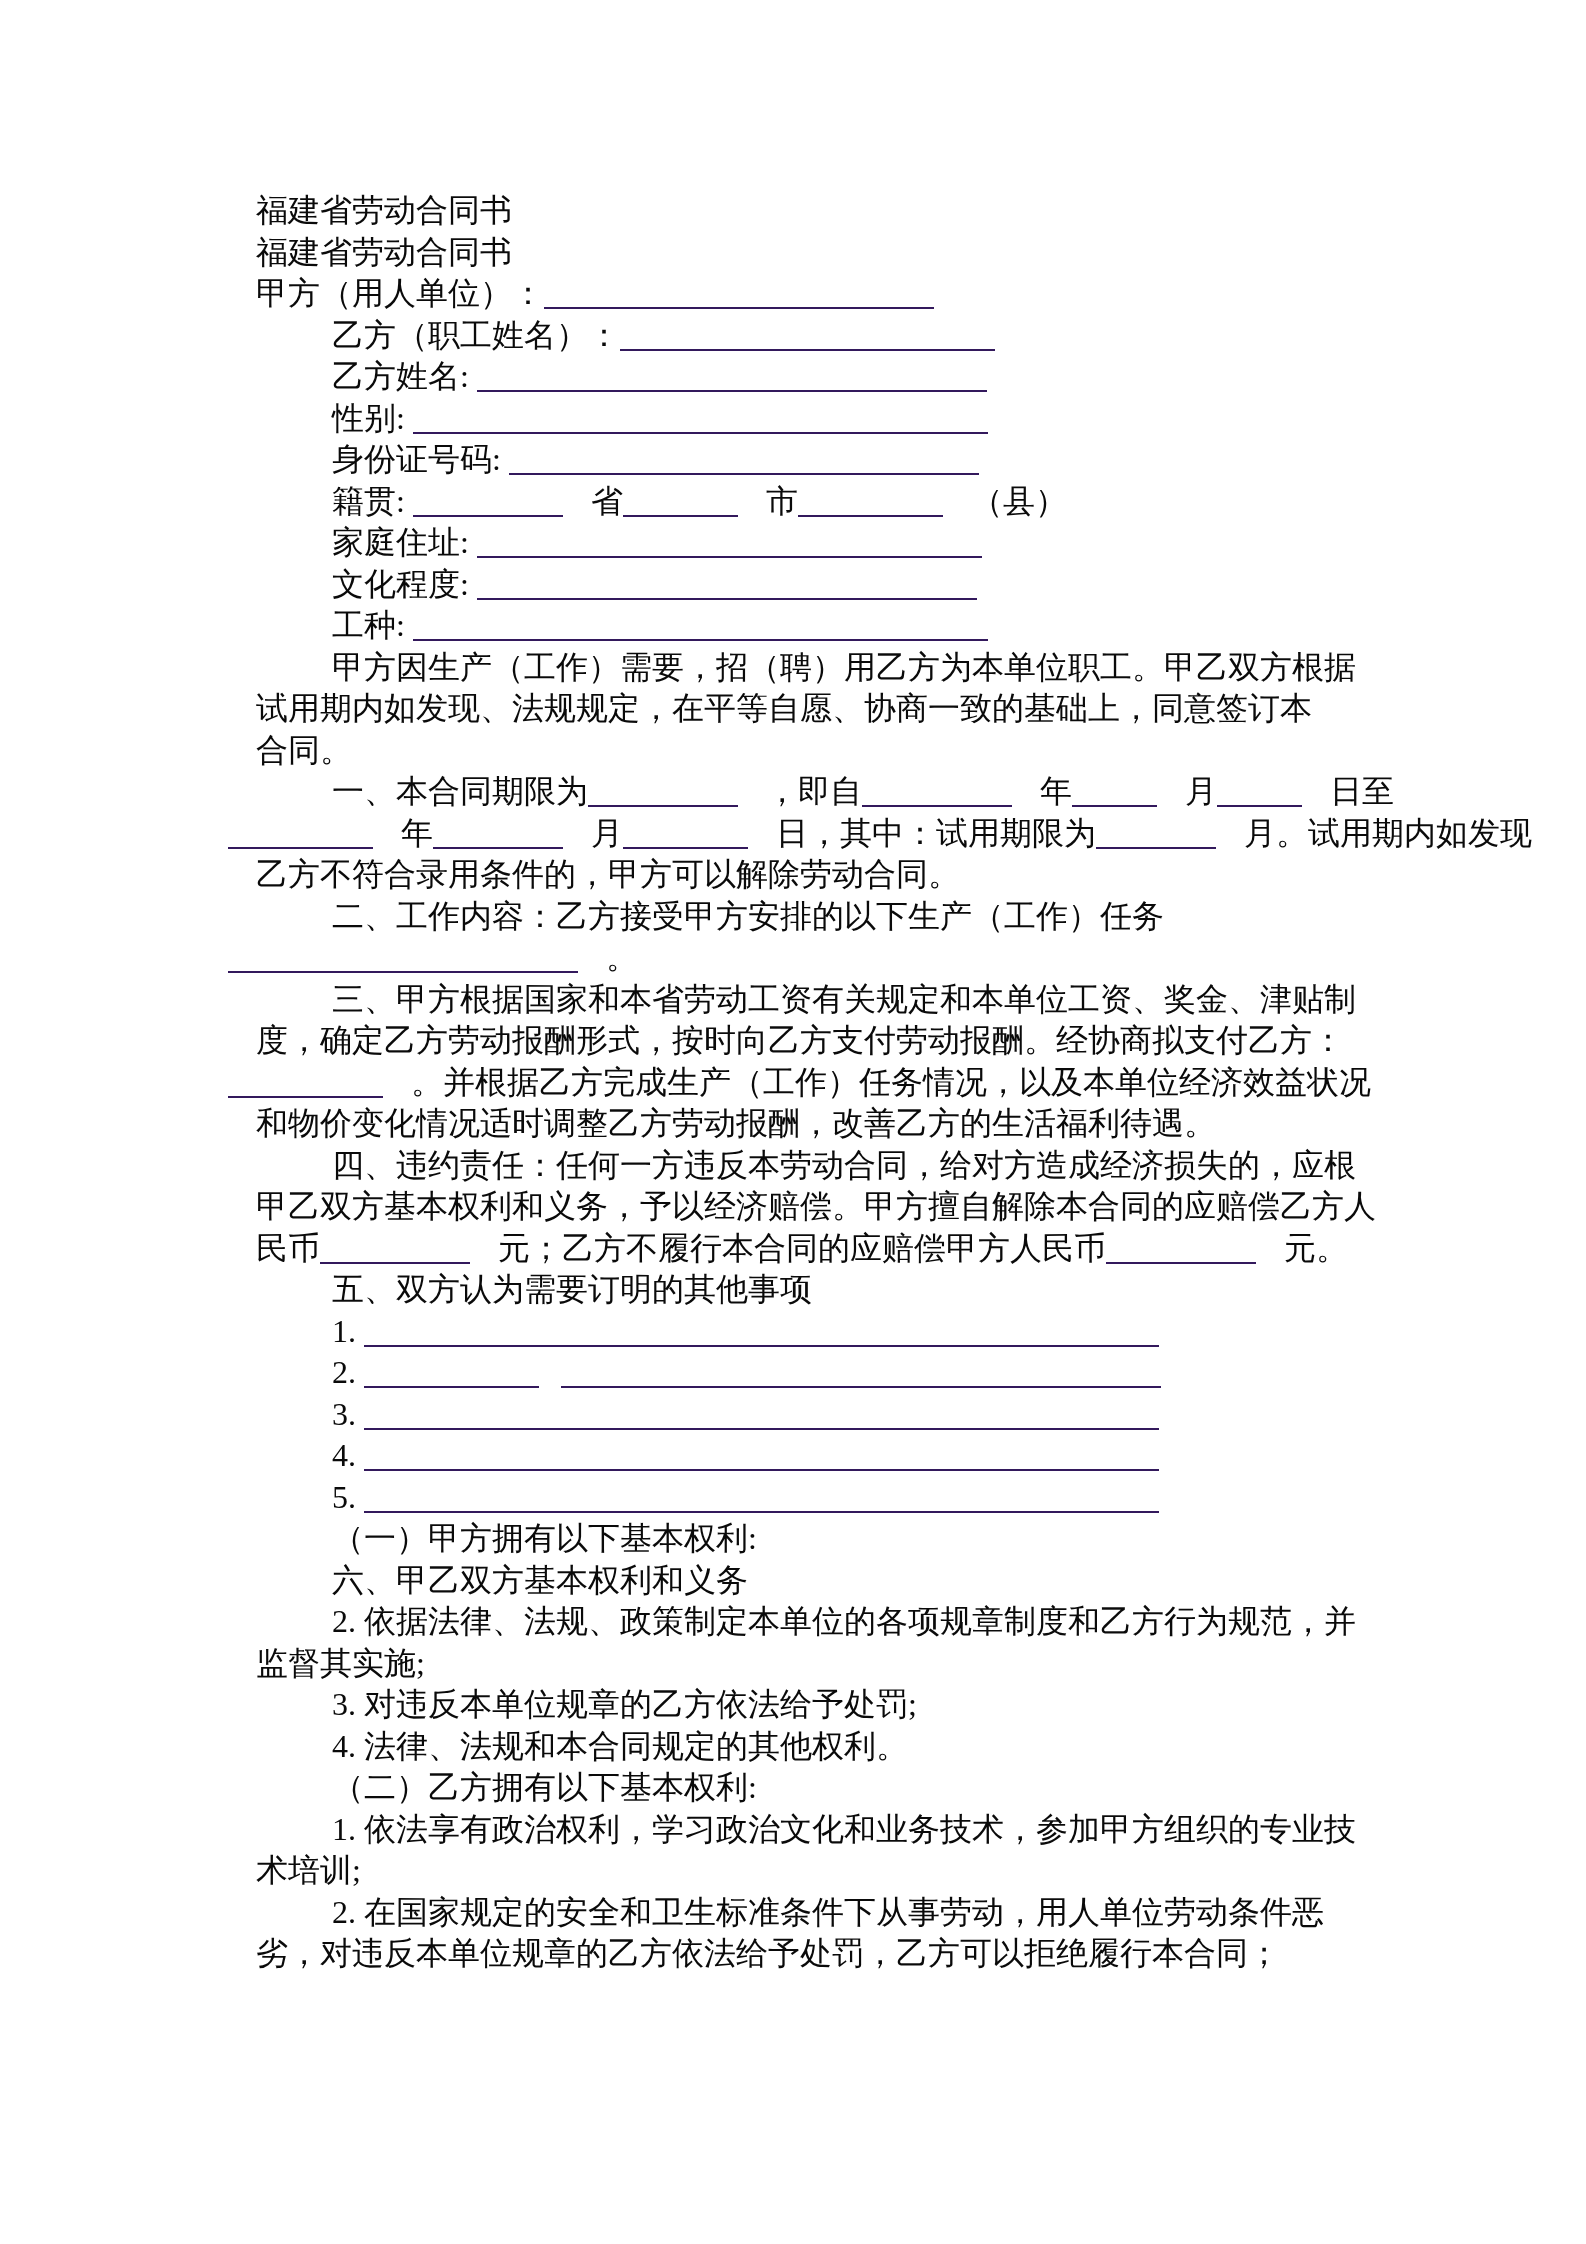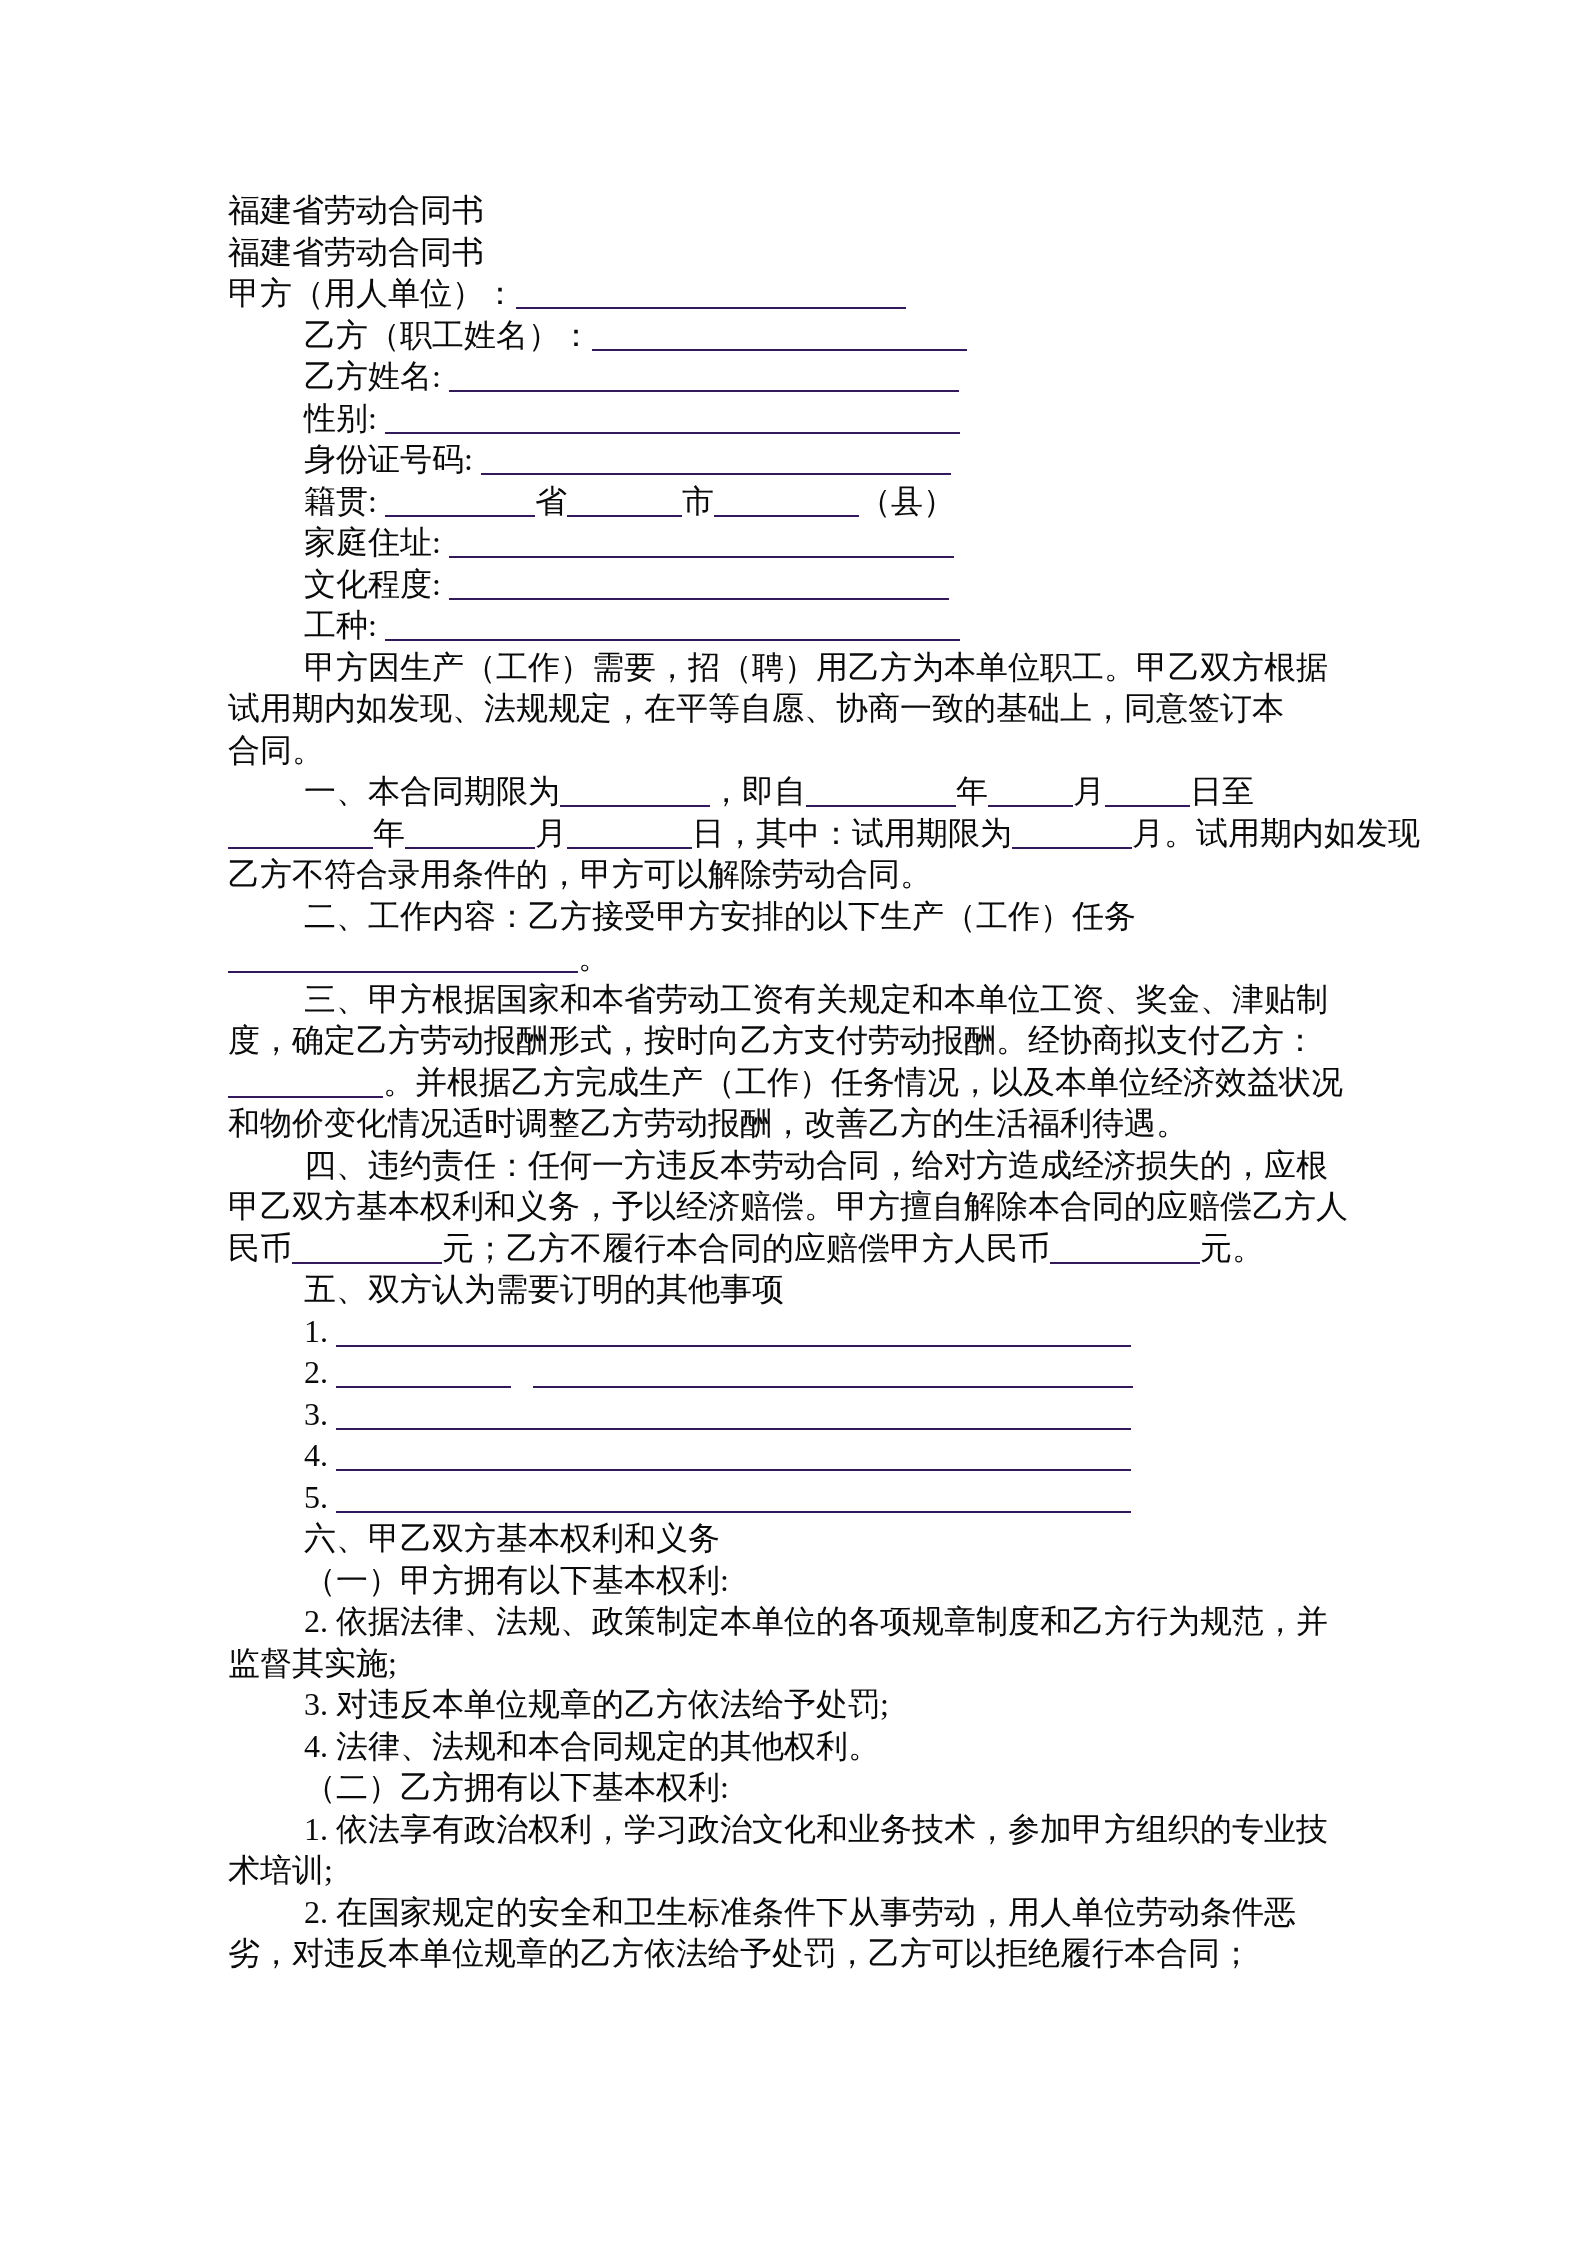--- a/index.html
+++ b/index.html
@@ -31,20 +31,21 @@
   }
   .line {
     height: 41.5px;
     white-space: nowrap;
   }
   .line.indent {
     padding-left: 76px;
   }
   .txt {
     display: inline;
+    margin-left: 28px;
   }
   .blank {
     display: inline-block;
     height: 8px;
     border-bottom: 2px solid #33195c;
     position: relative;
     top: 5px;
   }
   .gap {
     display: inline-block;
@@ -81,22 +82,22 @@
       <div class="line"><span class="txt">和物价变化情况适时调整乙方劳动报酬，改善乙方的生活福利待遇。</span></div>
       <div class="line indent"><span class="txt">四、违约责任：任何一方违反本劳动合同，给对方造成经济损失的，应根</span></div>
       <div class="line"><span class="txt">甲乙双方基本权利和义务，予以经济赔偿。甲方擅自解除本合同的应赔偿乙方人</span></div>
       <div class="line"><span class="txt">民币</span><span class="blank" style="width: 150px; border-bottom-color: rgb(51, 25, 92);"></span><span class="txt">元；乙方不履行本合同的应赔偿甲方人民币</span><span class="blank" style="width: 150px; border-bottom-color: rgb(51, 25, 92);"></span><span class="txt">元。</span></div>
       <div class="line indent"><span class="txt">五、双方认为需要订明的其他事项</span></div>
       <div class="line indent"><span class="txt">1.&nbsp;</span><span class="blank" style="width: 795px; border-bottom-color: rgb(51, 25, 92);"></span></div>
       <div class="line indent"><span class="txt">2.&nbsp;</span><span class="blank" style="width: 175px; border-bottom-color: rgb(51, 25, 92);"></span><span class="gap" style="width: 22px;"></span><span class="blank" style="width: 600px; border-bottom-color: rgb(51, 25, 92);"></span></div>
       <div class="line indent"><span class="txt">3.&nbsp;</span><span class="blank" style="width: 795px; border-bottom-color: rgb(51, 25, 92);"></span></div>
       <div class="line indent"><span class="txt">4.&nbsp;</span><span class="blank" style="width: 795px; border-bottom-color: rgb(51, 25, 92);"></span></div>
       <div class="line indent"><span class="txt">5.&nbsp;</span><span class="blank" style="width: 795px; border-bottom-color: rgb(51, 25, 92);"></span></div>
+      <div class="line indent"><span class="txt">（一）甲方拥有以下基本权利:</span></div>
       <div class="line indent"><span class="txt">六、甲乙双方基本权利和义务</span></div>
-      <div class="line indent"><span class="txt">（一）甲方拥有以下基本权利:</span></div>
       <div class="line indent"><span class="txt">2.&nbsp;依据法律、法规、政策制定本单位的各项规章制度和乙方行为规范，并</span></div>
       <div class="line"><span class="txt">监督其实施;</span></div>
       <div class="line indent"><span class="txt">3.&nbsp;对违反本单位规章的乙方依法给予处罚;</span></div>
       <div class="line indent"><span class="txt">4.&nbsp;法律、法规和本合同规定的其他权利。</span></div>
       <div class="line indent"><span class="txt">（二）乙方拥有以下基本权利:</span></div>
       <div class="line indent"><span class="txt">1.&nbsp;依法享有政治权利，学习政治文化和业务技术，参加甲方组织的专业技</span></div>
       <div class="line"><span class="txt">术培训;</span></div>
       <div class="line indent"><span class="txt">2.&nbsp;在国家规定的安全和卫生标准条件下从事劳动，用人单位劳动条件恶</span></div>
       <div class="line"><span class="txt">劣，对违反本单位规章的乙方依法给予处罚，乙方可以拒绝履行本合同；</span></div>
     </div>

